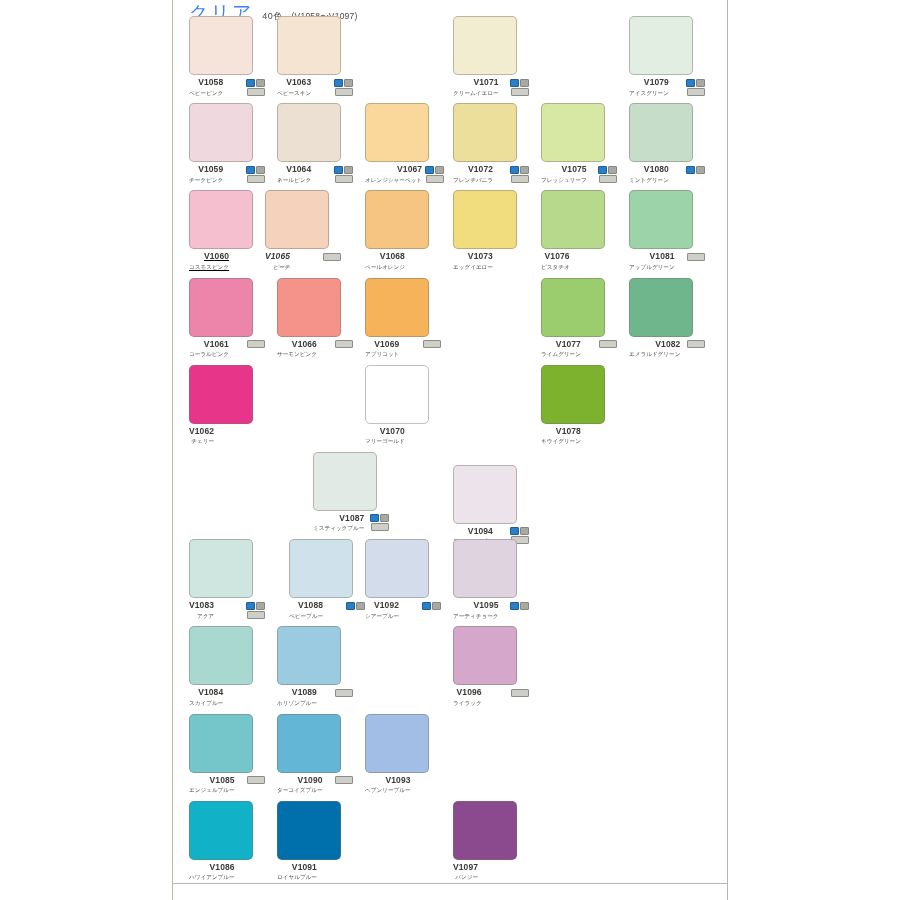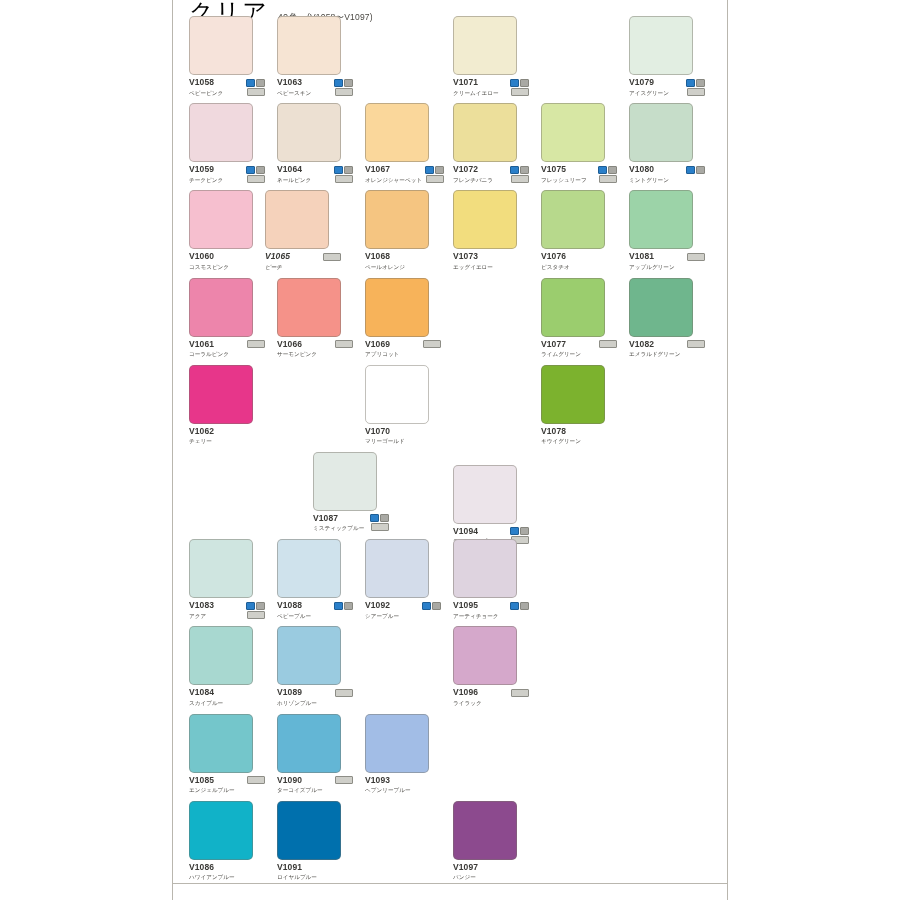--- a/index.html
+++ b/index.html
@@ -27,21 +27,21 @@
   #sheet:before{
     content:"";position:absolute;left:-1px;right:-1px;bottom:16px;
     border-bottom:1px solid #b9b6ae;
   }
   
   #header{
     position:absolute;left:16px;top:3px;
     display:flex;align-items:baseline;gap:9px;
   }
   #hdr-title{
-    font-size:24px;line-height:19px;color:#000000;
+    font-size:19px;line-height:19px;color:#3b82f6;
     letter-spacing:2px;font-weight:400;
     font-family:"DejaVu Sans",sans-serif;
   }
   #hdr-count{
     font-size:9px;color:#4a4843;letter-spacing:.4px;
   }
   #hdr-range{
     font-size:8.5px;color:#4a4843;letter-spacing:.2px;
   }
 
@@ -51,20 +51,21 @@
     width:524px;
   }
   .row{
     position:relative;
     height:87.2px;
   }
   .cell{
     position:absolute;
     width:76px;
     top:0;
+    text-align:right;
   }
   .swatch{
     width:64px;height:59px;
     border-radius:5px;
     border:1px solid rgba(120,115,105,.45);
     box-sizing:border-box;
   }
   .meta{
     margin-top:3px;
     display:flex;align-items:flex-start;
@@ -291,21 +292,21 @@
               <div class="badges">
                 <div class="badge-row">
                   <span class="bdg blue"></span>
                   <span class="bdg gray"></span>
                 </div>
               </div>
             </div>
           </div>
         </div>
         <div class="row">
-          <div class="cell" style="left: 0px;">
+          <div class="cell" style="left: 0px; text-decoration: underline;">
             <div class="swatch" style="background: rgb(246, 191, 207);"></div>
             <div class="meta">
               <div class="names">
                 <div class="code">V1060</div>
                 <div class="jname">コスモスピンク</div>
               </div>
             </div>
           </div>
           <div class="cell" style="left: 76px; font-style: italic;">
             <div class="swatch" style="background: rgb(245, 210, 187);"></div>
@@ -514,21 +515,21 @@
                 <div class="badge-row">
                   <span class="bdg blue"></span>
                   <span class="bdg gray"></span>
                 </div>
                 <div class="badge-row">
                   <span class="bdg wide"></span>
                 </div>
               </div>
             </div>
           </div>
-          <div class="cell" style="left: 76px; padding-left: 12px;">
+          <div class="cell" style="left: 88px; padding-left: 12px;">
             <div class="swatch" style="background: rgb(207, 226, 236);"></div>
             <div class="meta">
               <div class="names">
                 <div class="code">V1088</div>
                 <div class="jname">ベビーブルー</div>
               </div>
               <div class="badges">
                 <div class="badge-row">
                   <span class="bdg blue"></span>
                   <span class="bdg gray"></span>

